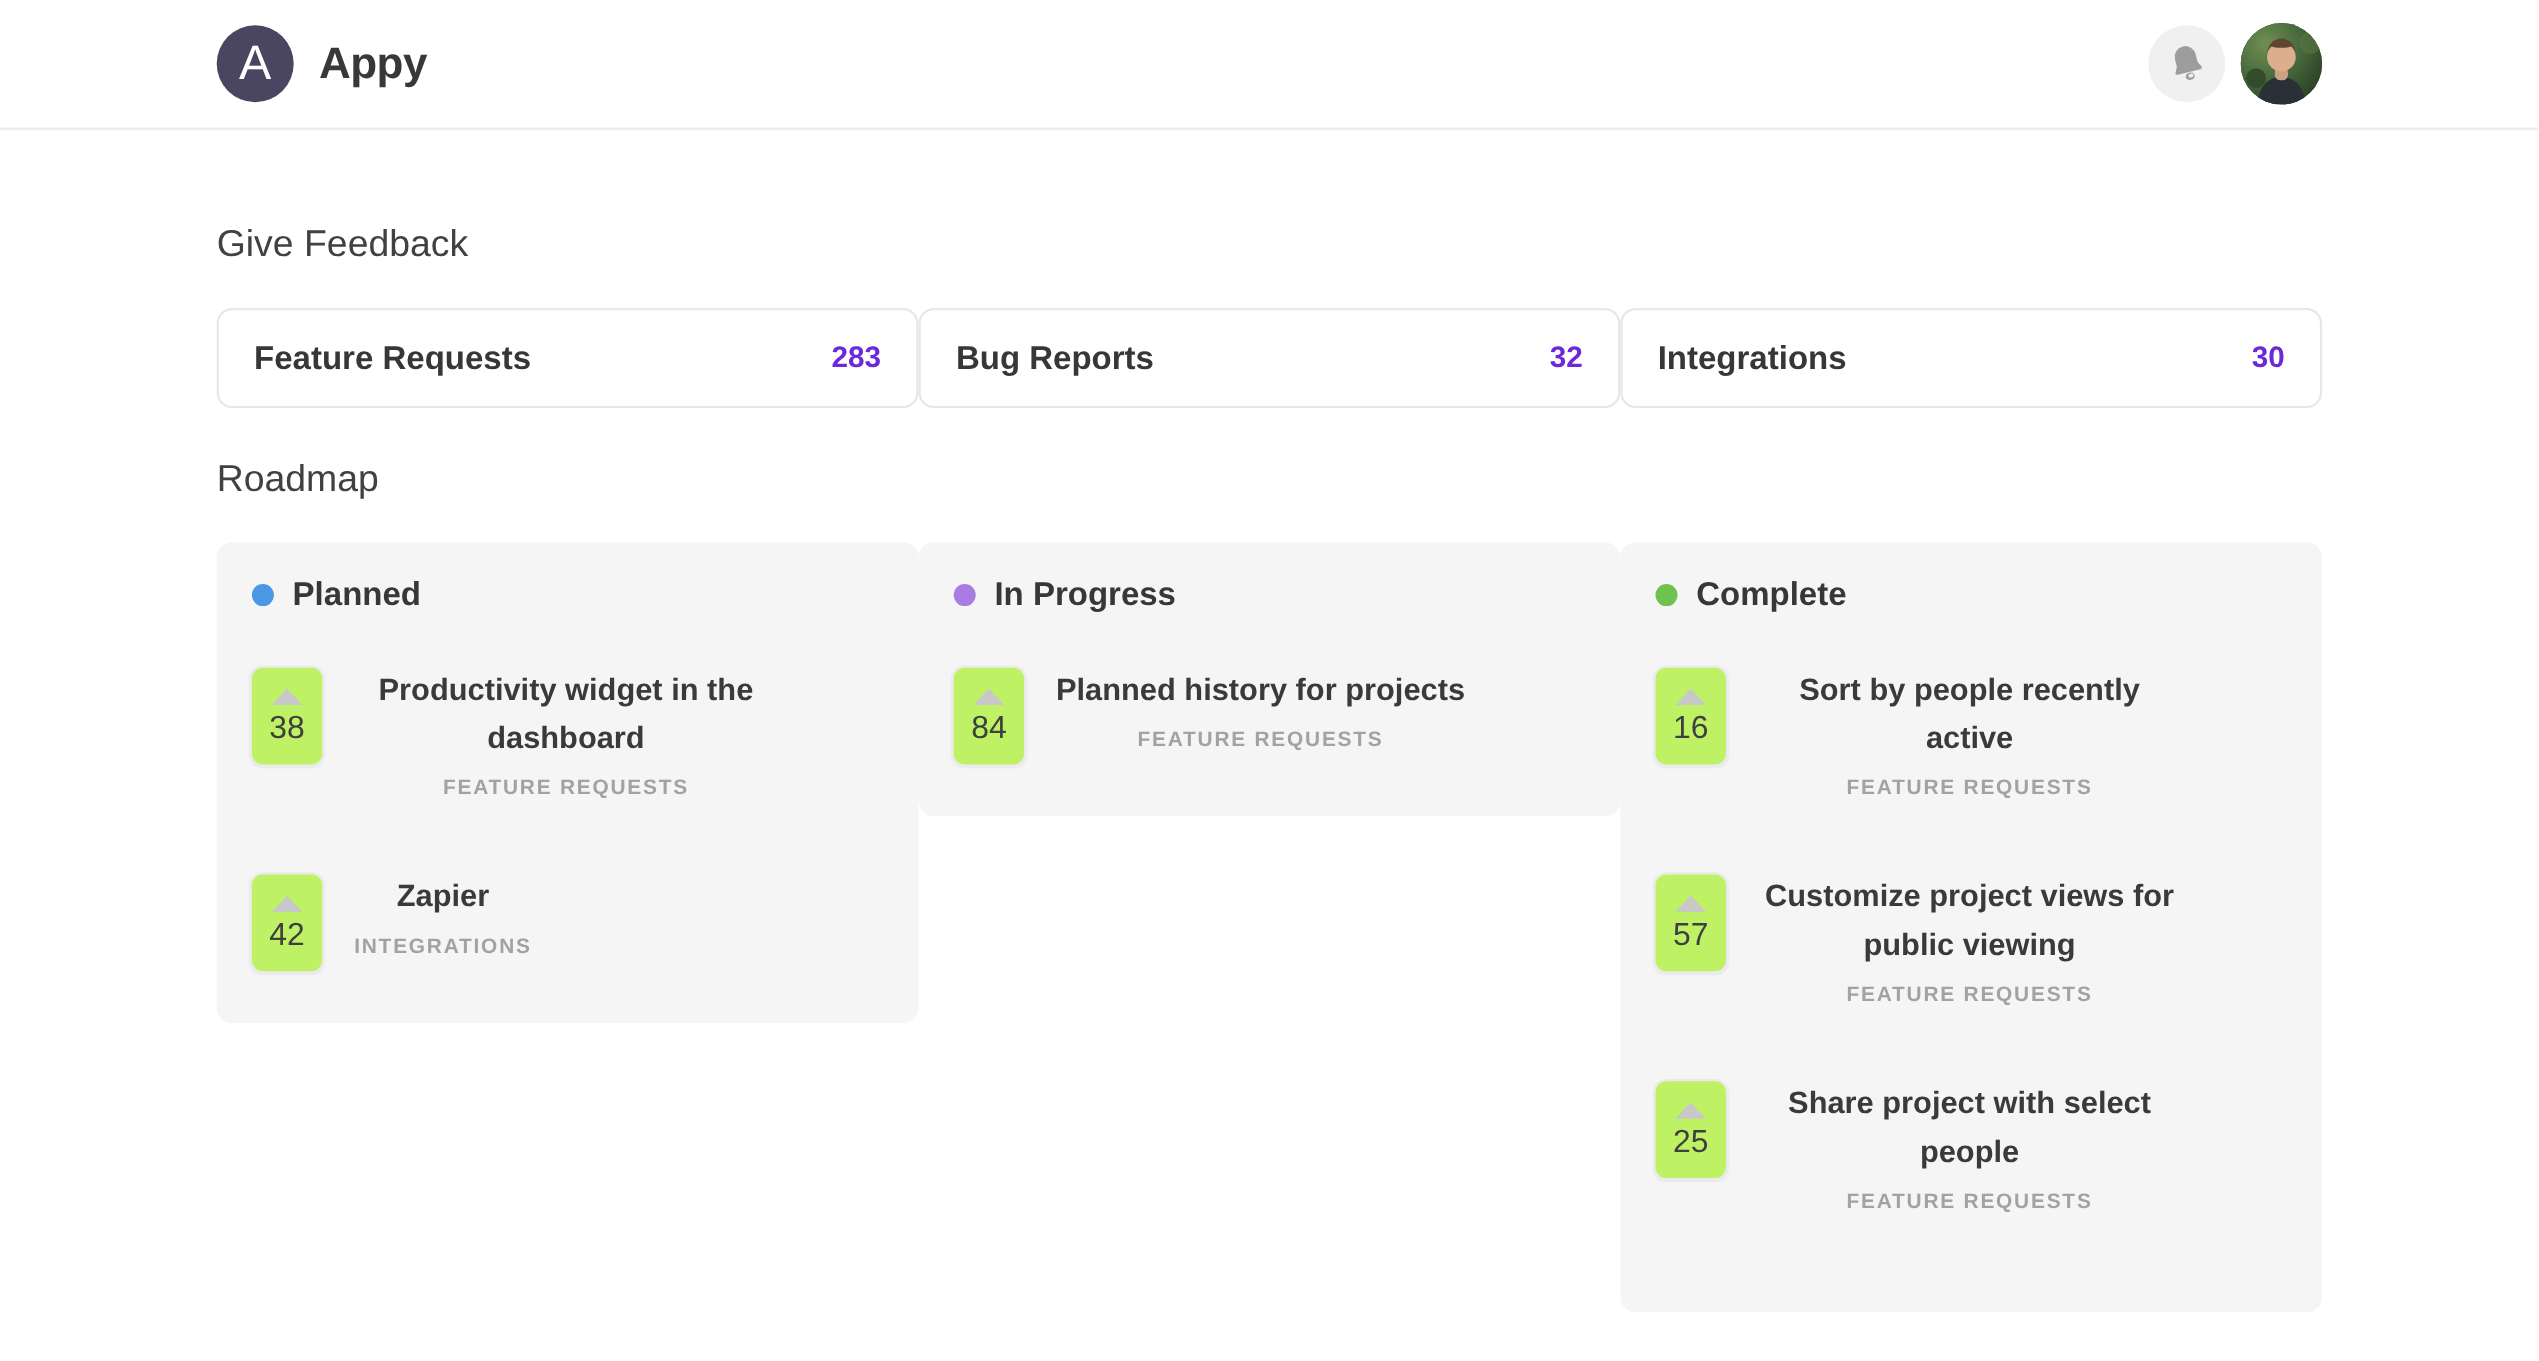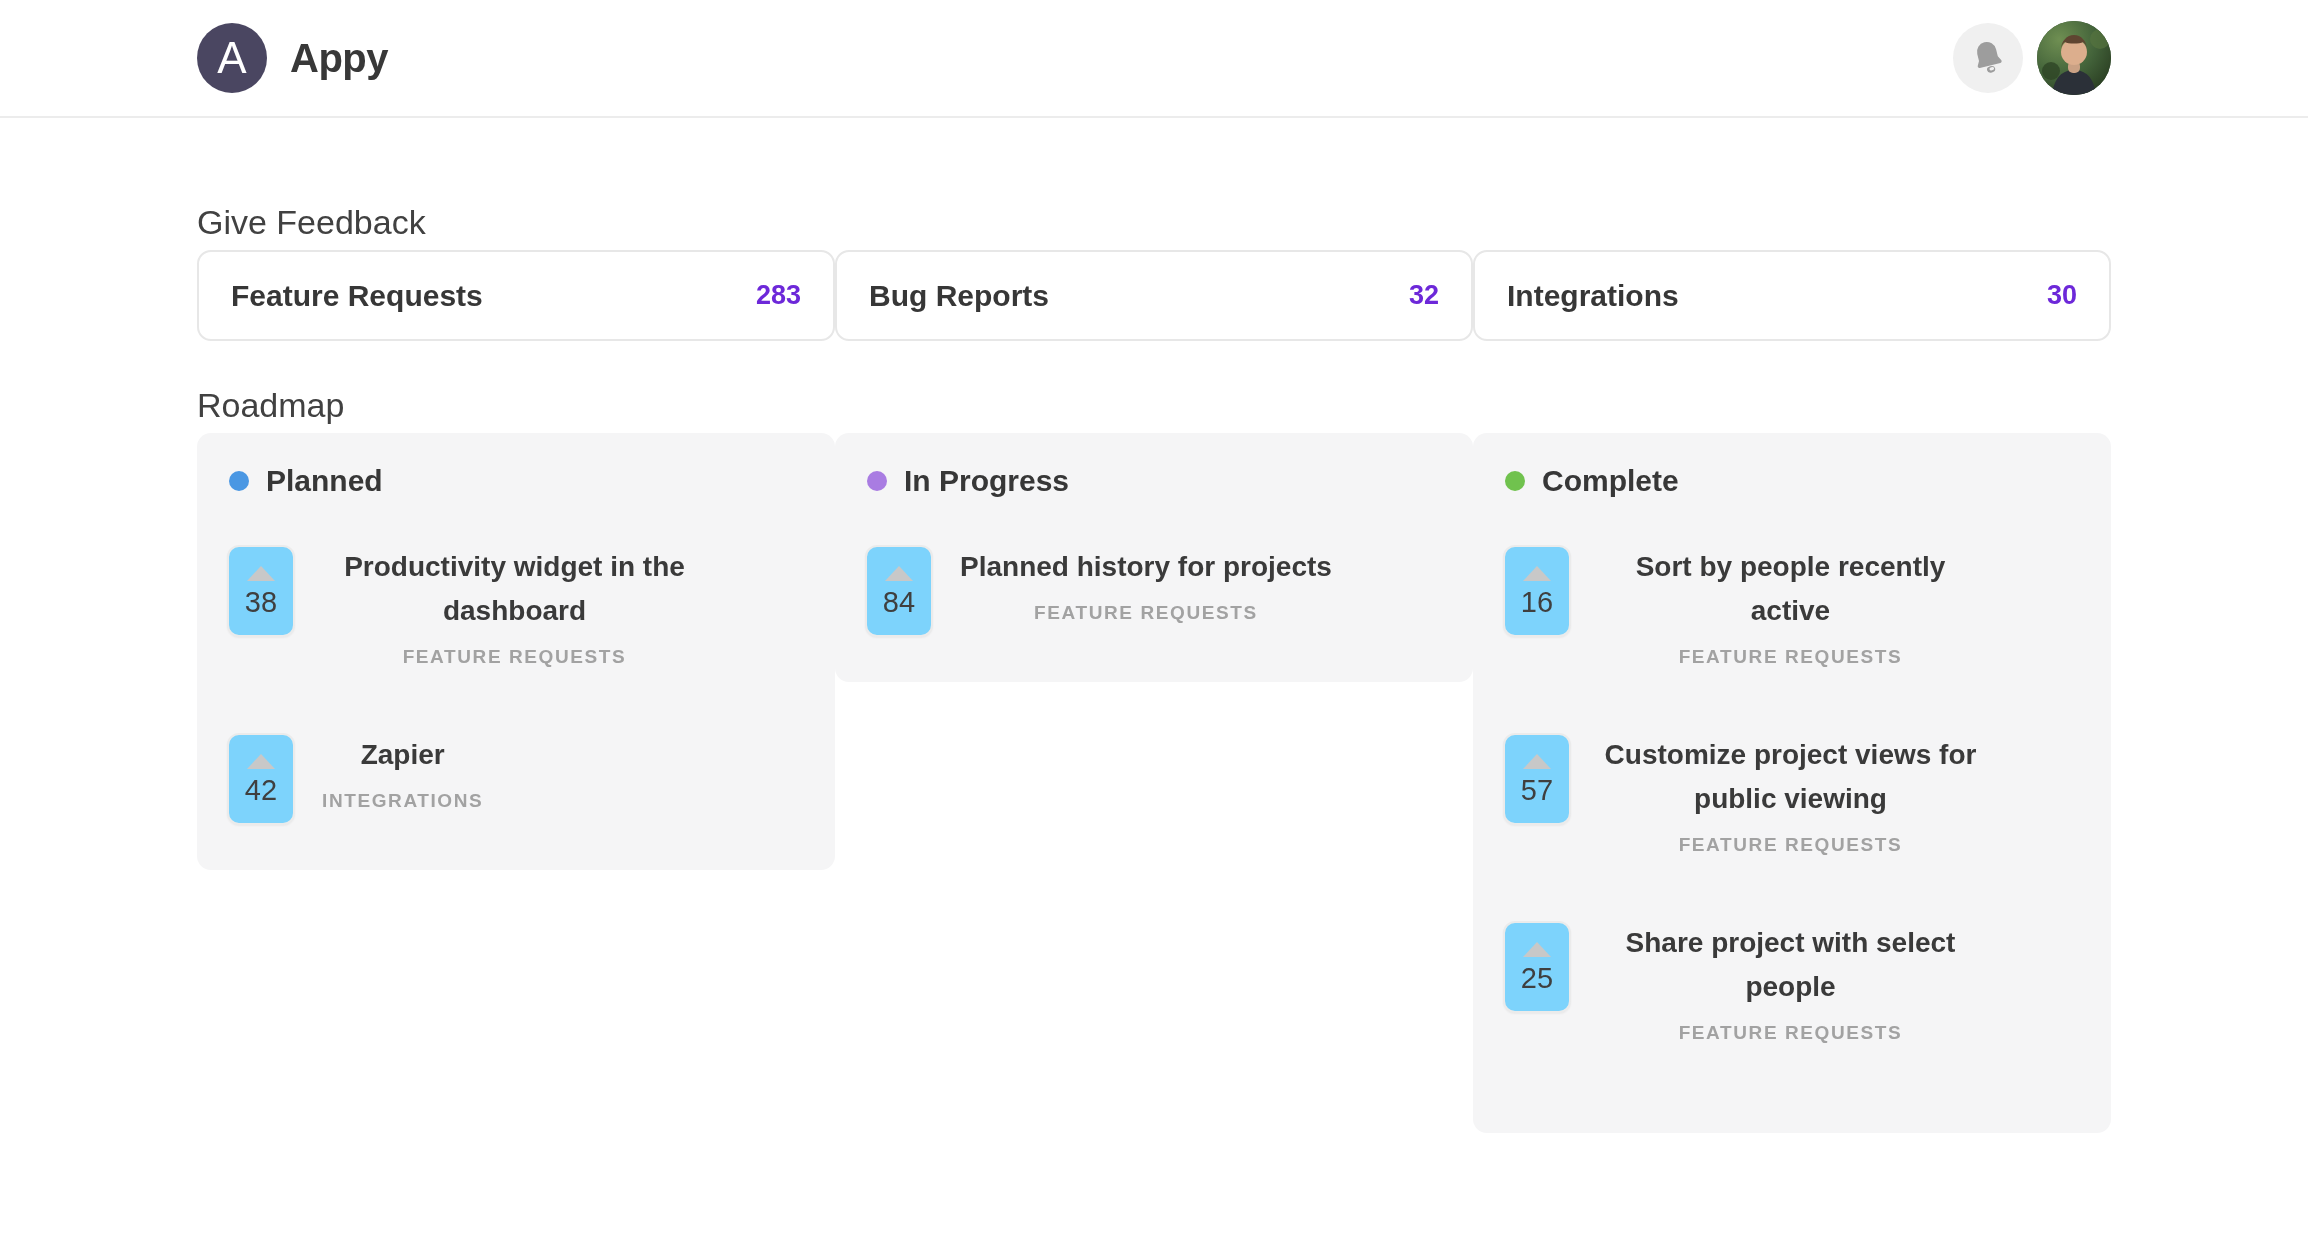--- a/index.html
+++ b/index.html
@@ -21,40 +21,40 @@
   .avatar { width:74px; height:74px; border-radius:50%; overflow:hidden; border:none;
             padding:0; background:#355031; cursor:pointer; display:block; }
   .avatar svg { display:block; }
 
   
   .main { padding:0 197px; }
   .section-title { font-size:34px; font-weight:400; color:#414141; line-height:40px; }
   .gf-title { margin-top:84px; }
   .rm-title { margin-top:44px; }
 
-  .grid3 { display:grid; grid-template-columns:repeat(3,1fr); margin-top:8px;
+  .grid3 { display:grid; grid-template-columns:repeat(3,1fr); margin-top:38px;
            align-items:start; }
 
   
   .board-card { height:91px; background:#fff; border:2px solid #e7e7e7; border-radius:14px;
                 display:flex; align-items:center; justify-content:space-between;
                 padding:0 32px; cursor:pointer; }
   .board-name { font-size:30px; font-weight:700; color:#373737; }
   .board-count { font-size:27px; font-weight:700; color:#6d28d9; }
 
   
   .column { background:#f5f5f6; border-radius:14px; padding:30px 30px 45px 30px; }
   .column--tall { min-height:700px; }
   .col-header { display:flex; align-items:center; gap:17px; padding-left:2px; height:36px; }
   .dot { width:20px; height:20px; border-radius:50%; flex:0 0 auto; }
   .col-label { font-size:30px; font-weight:700; color:#373737; }
 
   .post { display:flex; align-items:flex-start; gap:27px; margin-top:46px; cursor:pointer; }
   .post + .post { margin-top:65px; }
-  .vote-box { width:68px; height:92px; background:#7dd3fc; border:2px solid #ebebeb;
+  .vote-box { width:68px; height:92px; background:#bef264; border:2px solid #ebebeb;
               border-radius:12px; box-shadow:0 1px 2px rgba(0,0,0,0.05);
               display:flex; flex-direction:column; align-items:center; justify-content:center;
               flex:0 0 auto; cursor:pointer; }
   .vote-tri { width:0; height:0; border-left:14px solid transparent; border-right:14px solid transparent;
               border-bottom:15px solid #c8c8c8; margin-bottom:7px; }
   .vote-num { font-size:29px; font-weight:400; color:#3f3f3f; line-height:29px; }
   .post-body { padding-top:0;text-align:center; }
   .post-title { font-size:28px; font-weight:700; color:#3a3a3a; line-height:44px; max-width:385px; }
   .post-cat { margin-top:13px; font-size:19px; font-weight:700; letter-spacing:1.6px;
               color:#a2a2a2; text-transform:uppercase; }

